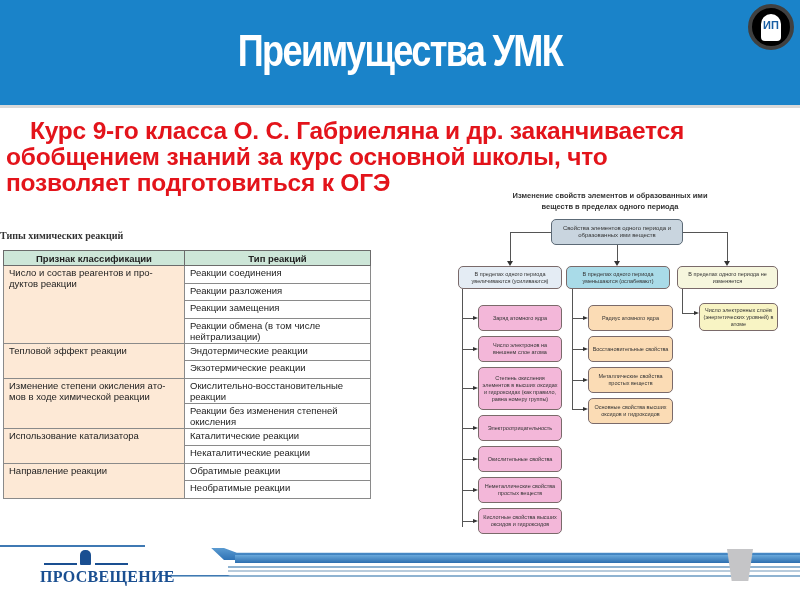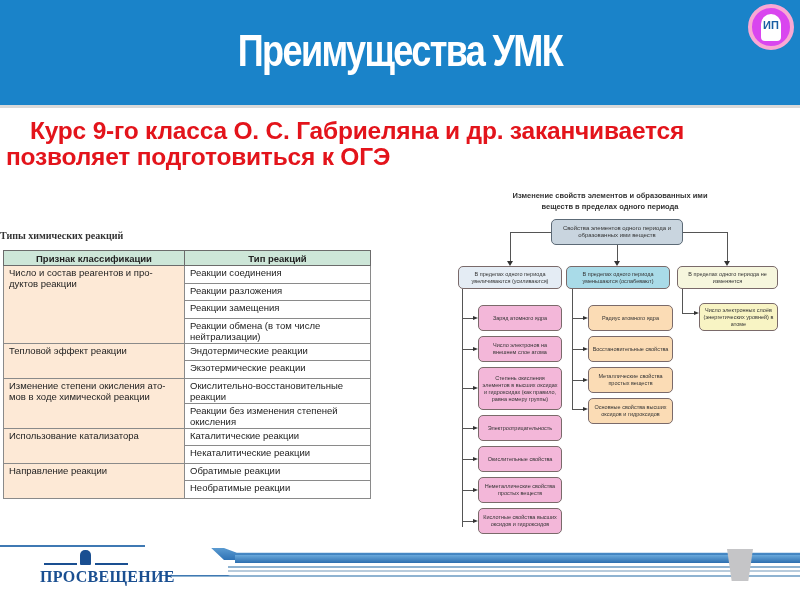--- a/index.html
+++ b/index.html
@@ -1,19 +1,19 @@
 <!DOCTYPE html>
 <html><head>
 <meta charset="utf-8">
 <style>
 *{box-sizing:border-box;margin:0;padding:0}
 body{width:800px;height:600px;position:relative;background:#ffffff;font-family:"Liberation Sans",sans-serif;overflow:hidden}
 .header{position:absolute;left:0;top:0;width:800px;height:108px;background:#1a83c9;border-bottom:3px solid #d9d9d9}
 .title{position:absolute;left:0;top:26px;width:800px;text-align:center;color:#fff;font-family:"Liberation Sans",sans-serif;font-weight:bold;font-size:44px;letter-spacing:-2px;transform:scaleX(0.82);transform-origin:center}
-.logo-top{position:absolute;left:748px;top:4px;width:46px;height:46px;border-radius:50%;border:4px solid #f9a8d4;background:#d946ef}
+.logo-top{position:absolute;left:748px;top:4px;width:46px;height:46px;border-radius:50%;border:4px solid #404040;background:#000000}
 .logo-top .inner{position:absolute;left:9px;top:6px;width:20px;height:27px;background:#fff;border-radius:10px 10px 4px 4px;color:#1a5fa3;font-size:11px;font-weight:bold;text-align:center;line-height:22px}
 .lead{position:absolute;left:6px;top:118px;width:790px;color:#e3141b;font-weight:bold;font-size:24.5px;line-height:26px;letter-spacing:-0.2px}
 .lead .indent{padding-left:24px}
 
 .tbl-title{position:absolute;left:0;top:230px;width:420px;font-family:"Liberation Serif",serif;font-weight:bold;font-size:10px;color:#333}
 table.rx{position:absolute;left:3px;top:250px;width:368px;border-collapse:collapse;font-size:9.5px;color:#222}
 table.rx th{background:#cde6d8;font-weight:bold;height:15px;border:1px solid #6b6b6b;text-align:center}
 table.rx td{border:1px solid #8a8a8a;height:17.5px;padding:1px 5px;vertical-align:top;line-height:11px}
 table.rx td.cls{background:#fde9d6;width:181px}
 table.rx td.typ{background:#fff}
@@ -41,20 +41,21 @@
 
 <div class="header">
   <div class="title">Преимущества УМК</div>
   <div class="logo-top">
     <div class="inner">ИП</div>
   </div>
 </div>
 
 <div class="lead">
   <div class="indent">Курс 9-го класса О. С. Габриеляна и др. заканчивается</div>
+  <div>обобщением знаний за курс основной школы, что</div>
   <div>позволяет подготовиться к ОГЭ</div>
 </div>
 
 <div class="tbl-title">Типы химических реакций</div>
 <table class="rx">
   <tbody>
       <tr>
     <th>Признак классификации</th>
     <th>Тип реакций</th>
   </tr>

